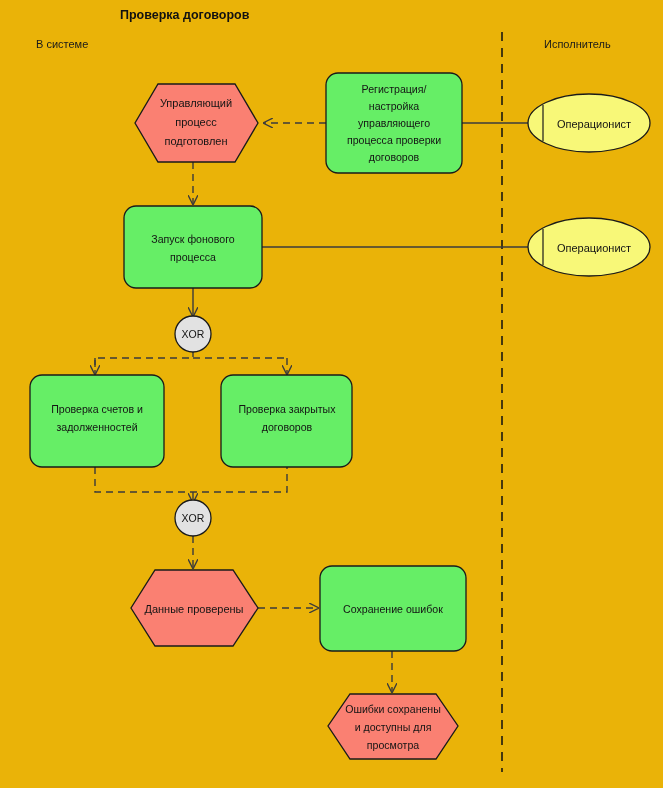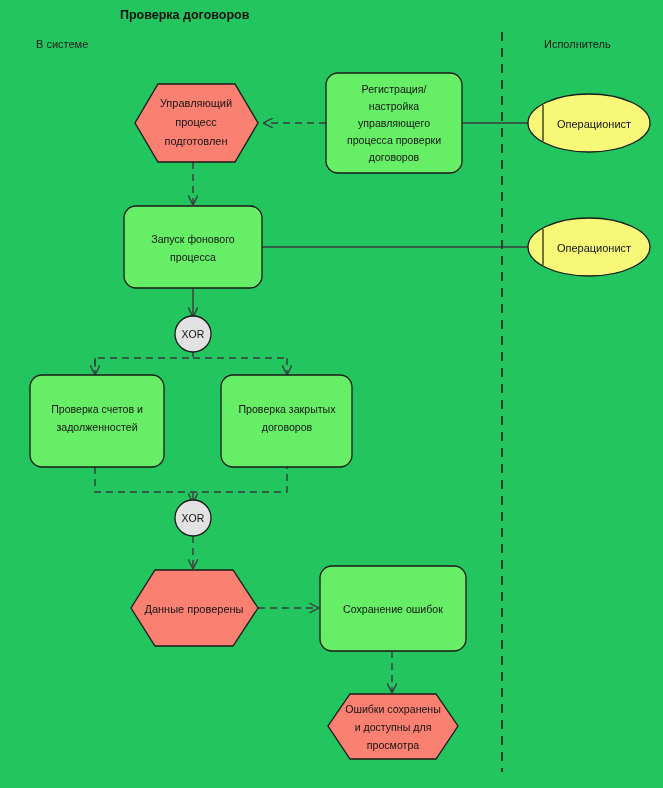--- a/index.html
+++ b/index.html
@@ -10,21 +10,21 @@
   body {
     width: 663px;
     height: 788px;
     font-family: "Liberation Sans", sans-serif;
     overflow: hidden;
   }
   #diagram-root {
     position: relative;
     width: 663px;
     height: 788px;
-    background: #22c55e;
+    background: #eab308;
   }
   svg.canvas {
     display: block;
     width: 663px;
     height: 788px;
   }
   .diagram-title {
     font-size: 12.5px;
     font-weight: bold;
     fill: #111111;

